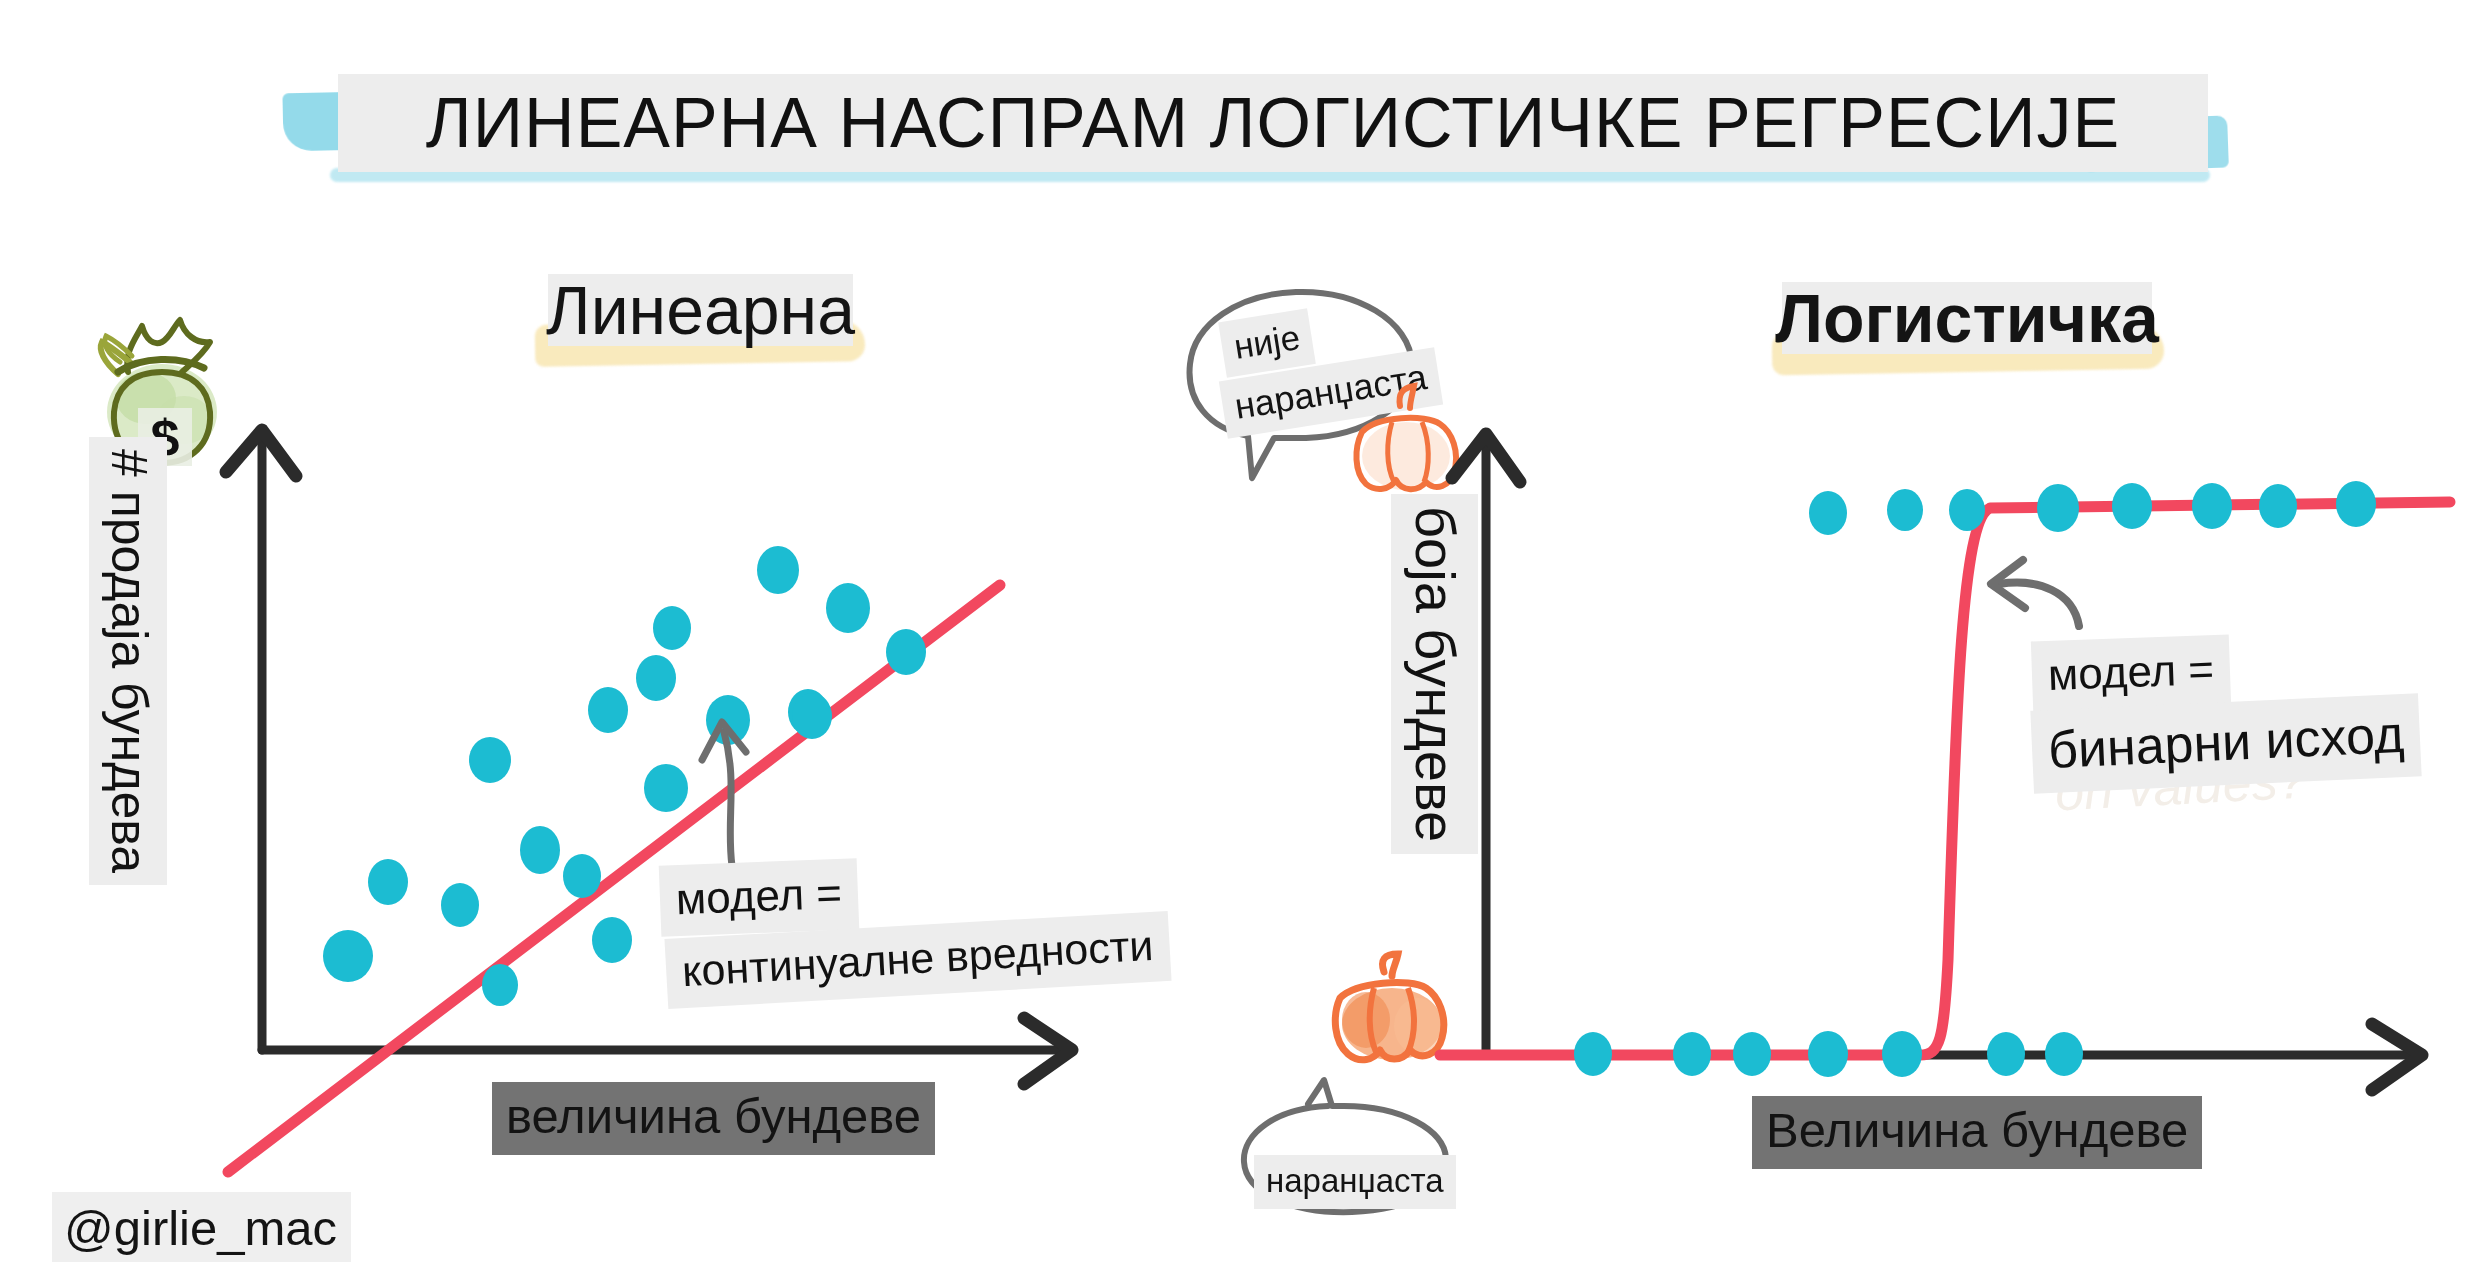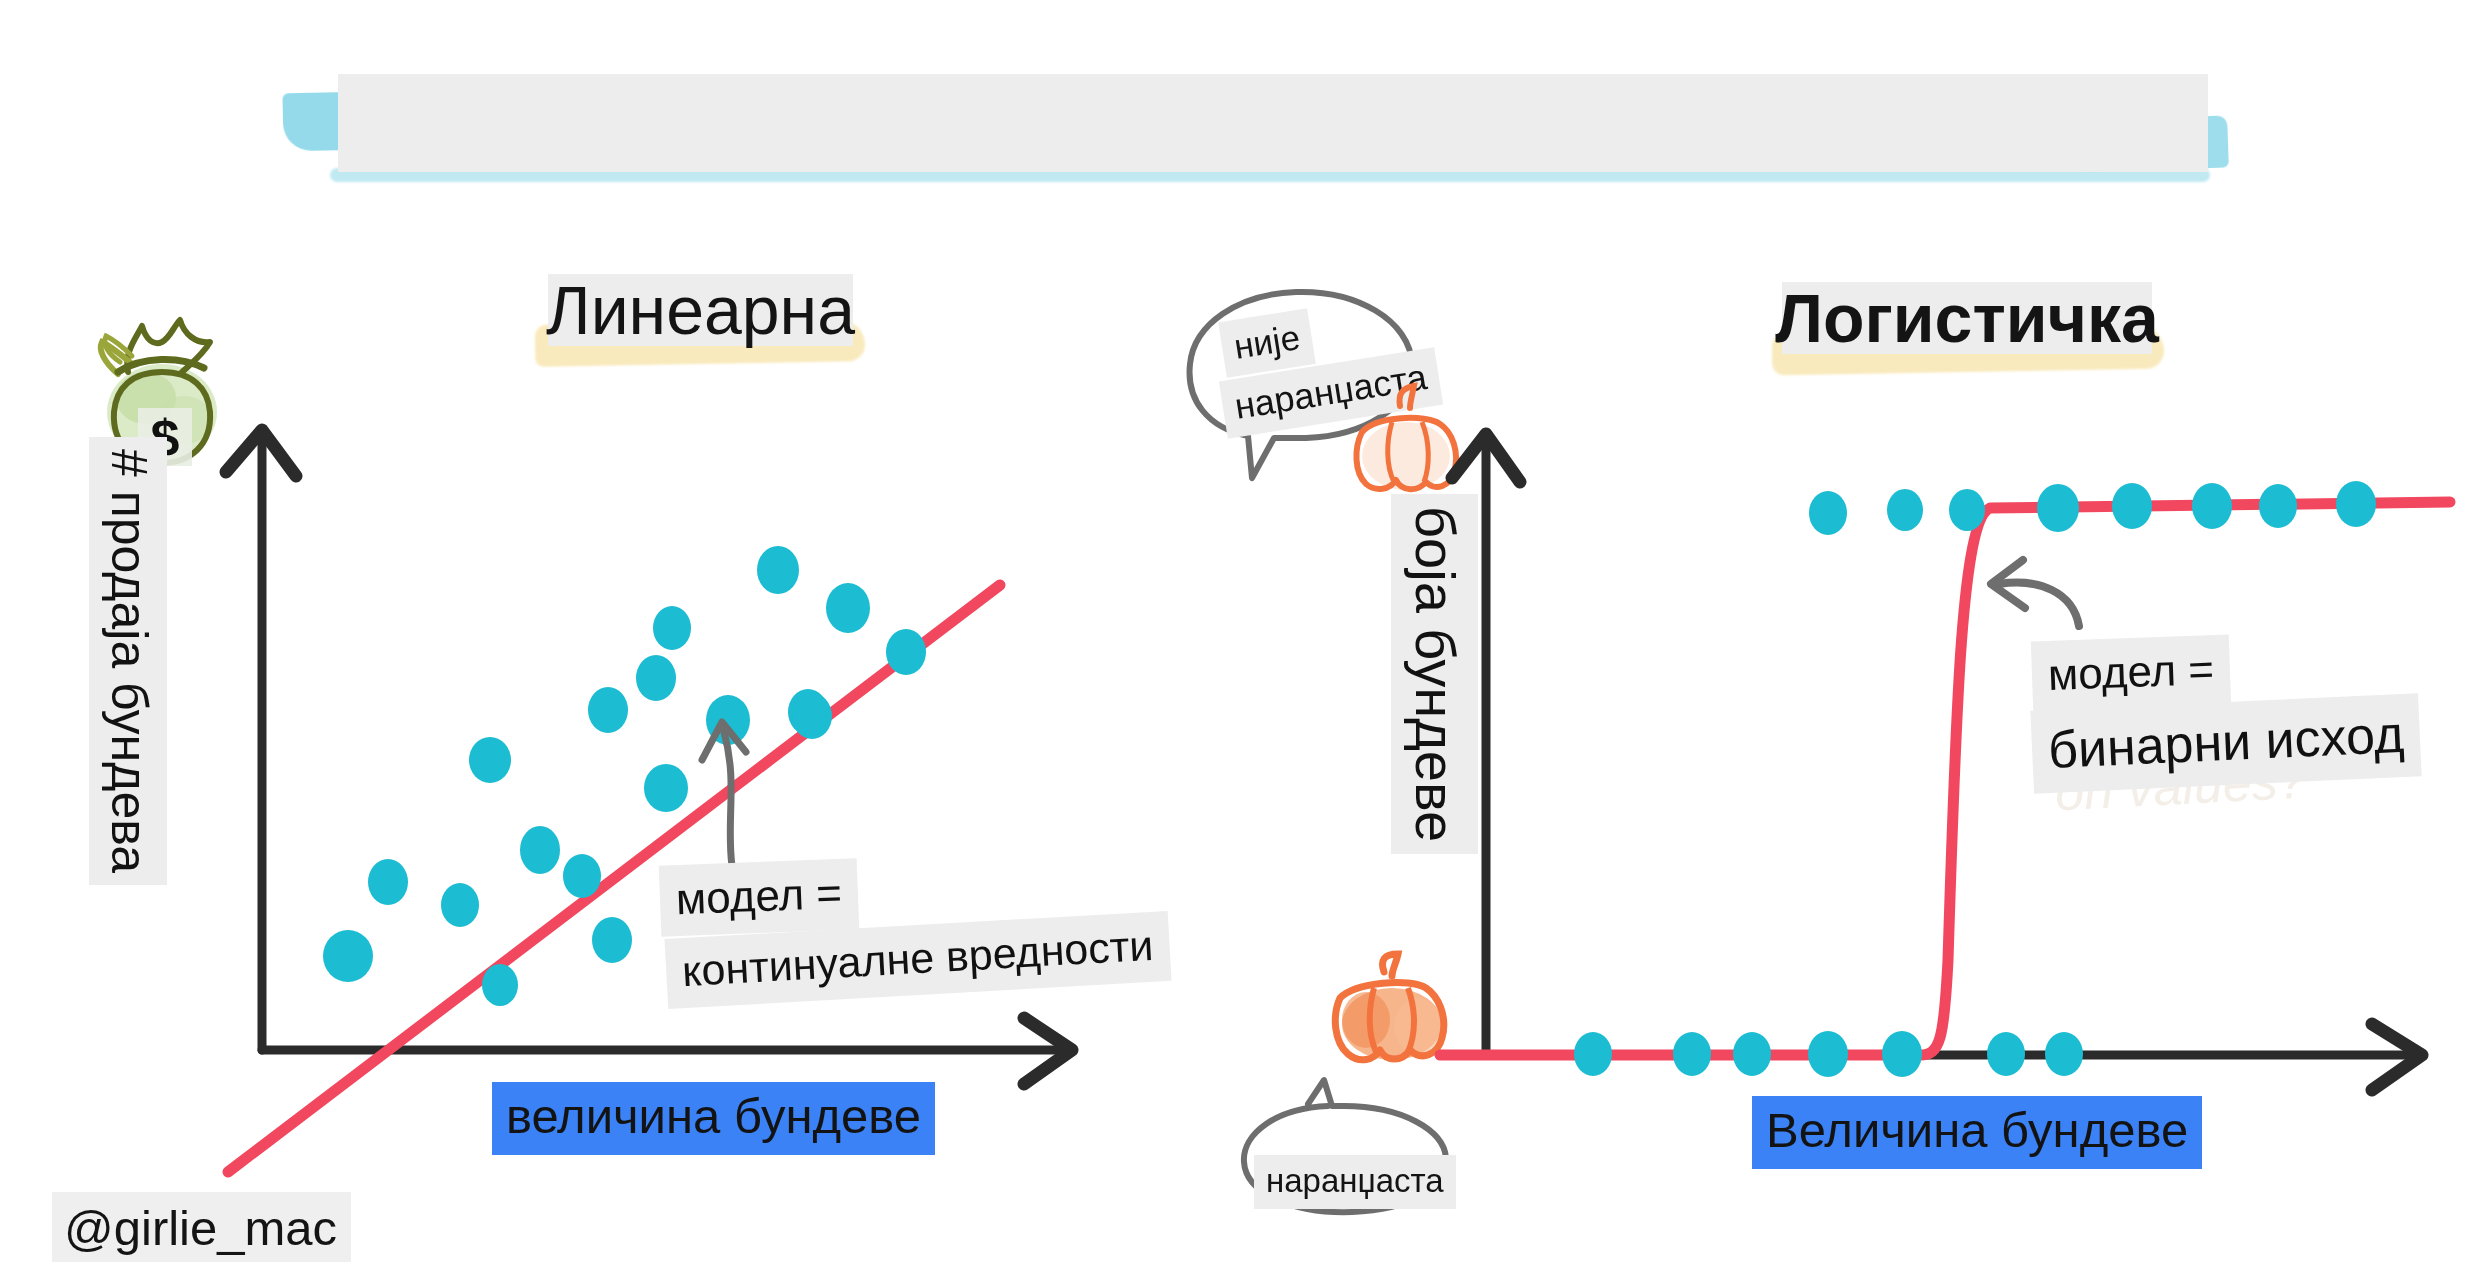--- a/index.html
+++ b/index.html
@@ -14,21 +14,21 @@
     height: 1262px;
     background: #ffffff;
     overflow: hidden;
     font-family: "Liberation Sans", sans-serif;
     color: #141414;
   }
 
   
   .hl {
     position: absolute;
-    background: #3b82f6;
+    background: #737373;
     white-space: nowrap;
     line-height: 1.0;
     color: #131313;
     text-align: center;
   }
 
   
   #title-brush-left {
     position: absolute;
     left: 283px; top: 92px;
@@ -186,20 +186,21 @@
 </style>
 </head>
 <body>
 
 <div id="stage">
 
   <div id="title-brush-left"></div>
   <div id="title-brush-right"></div>
   <div id="title-brush-under"></div>
   <div id="title-band"></div>
+  <div id="page-title">ЛИНЕАРНА НАСПРАМ ЛОГИСТИЧКЕ РЕГРЕСИЈЕ</div>
 
   <div id="head-linear-brush" class="panel-head-brush"></div>
   <div id="head-linear-band" class="panel-head-band">Линеарна</div>
 
   <svg class="axis-svg" style="left:84px; top:300px;" width="160" height="170" viewBox="0 0 160 170">
     <ellipse cx="78" cy="112" rx="55" ry="48" fill="#cfe3b4" opacity="0.75"></ellipse>
     <ellipse cx="62" cy="98" rx="30" ry="26" fill="#bcd89b" opacity="0.6"></ellipse>
     <ellipse cx="100" cy="120" rx="28" ry="24" fill="#c7dfa9" opacity="0.55"></ellipse>
     <path class="" d="M30 112 C28 145 50 163 78 163 C106 163 128 145 126 112 C124 88 108 72 78 72 C48 72 32 88 30 112 Z" fill="none" stroke="#5E6B1E" stroke-width="6" stroke-linejoin="round"></path>
     <path d="M44 72 C40 52 52 38 58 26 C62 40 70 46 78 42 C86 38 90 26 96 20 C100 34 112 44 126 42 C118 56 104 66 96 74" fill="none" stroke="#5E6B1E" stroke-width="6" stroke-linejoin="round" stroke-linecap="round"></path>

